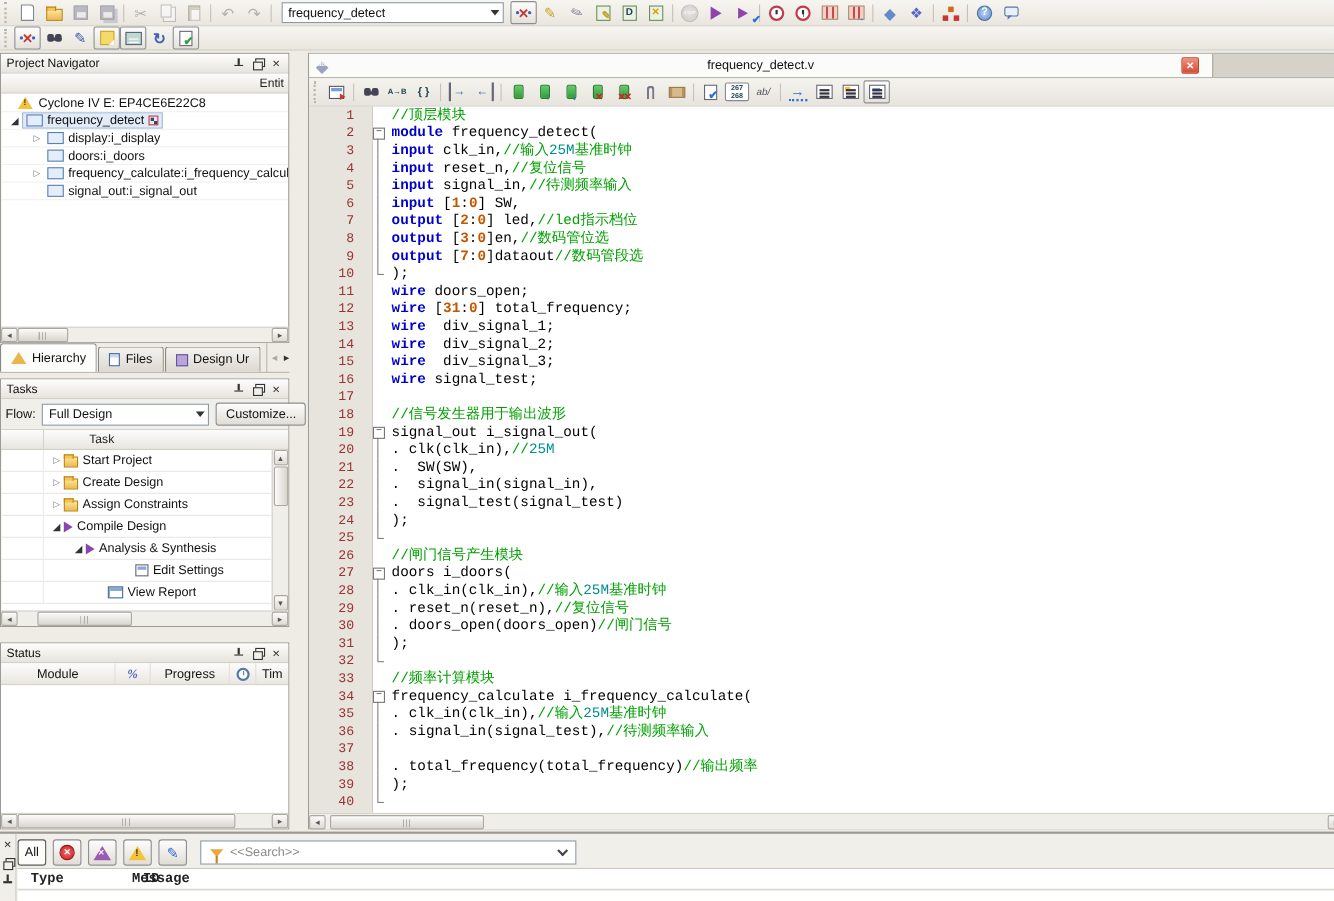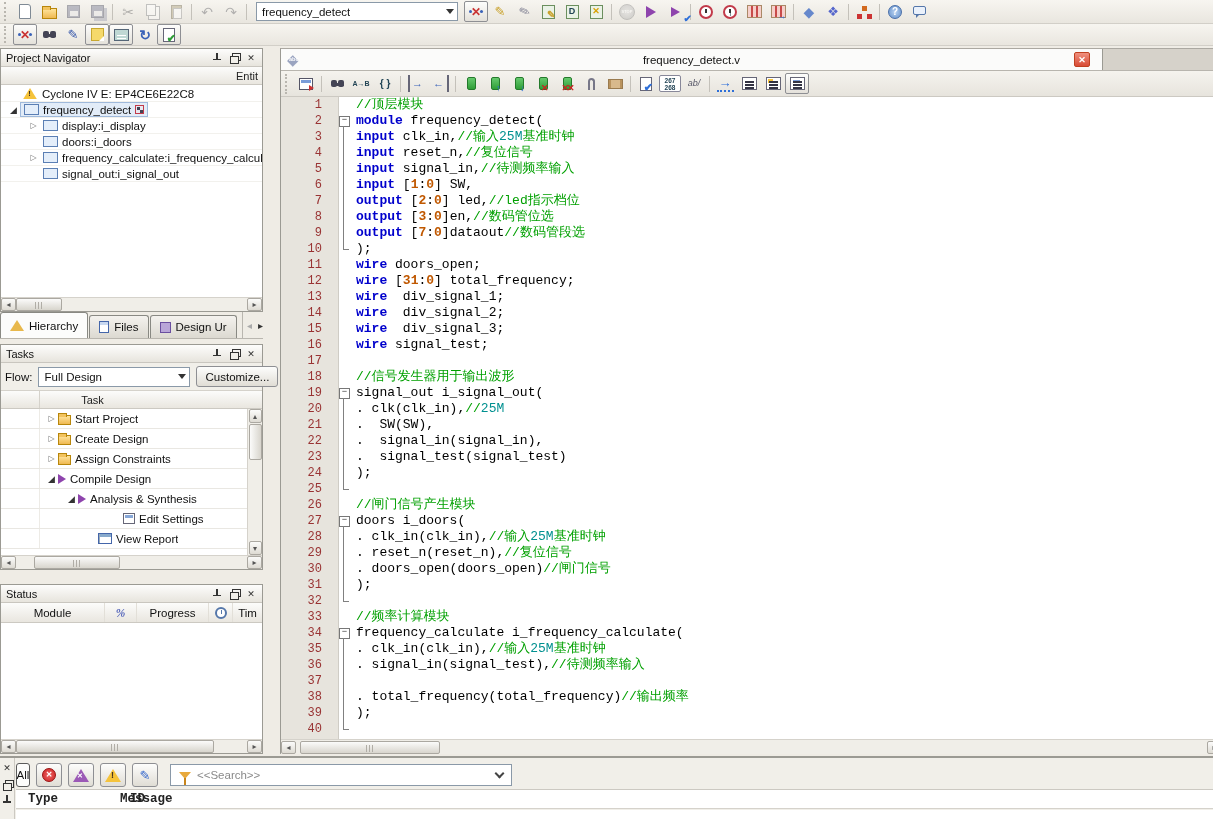--- a/index.html
+++ b/index.html
@@ -197,21 +197,21 @@
 .s-n{color:var(--number);font-weight:bold;}
 .s-t{color:#000;}
 #ed-hs{top:690px;height:15px;bottom:auto;}
 
 
 #messages{position:absolute;left:0;top:756px;width:1213px;height:63px;background:#F1EFE9;border-top:2px solid #9B9A93;}
 #msg-strip{position:absolute;left:0;top:0;bottom:0;width:15px;border-right:1px solid #CCC9C2;display:flex;flex-direction:column;align-items:center;padding-top:4px;gap:4px;}
 #msg-tools{position:absolute;left:16px;top:3px;height:28px;display:flex;align-items:center;gap:6px;}
 .fbtn{width:26px;height:24px;display:flex;align-items:center;justify-content:center;background:linear-gradient(#FDFDFC,#E0DDD5);border:1px solid #8E8F93;border-radius:3px;}
 .fbtn.pressed{background:#FCFCFB;border:1px solid #5A5A5A;}
-.fbtn.all{width:14px;font-size:11.5px;}
+.fbtn.all{width:26px;font-size:11.5px;}
 #msg-search{width:342px;height:22px;background:#fff;border:1px solid #8A99A8;display:flex;align-items:center;gap:6px;padding:0 8px;position:relative;margin-left:6px;}
 #msg-search .ph{color:#8a8a8a;font-size:11.5px;}
 .chev{position:absolute;right:8px;top:5px;width:7px;height:7px;border-right:2px solid #444;border-bottom:2px solid #444;transform:rotate(45deg);}
 #msg-head{position:absolute;left:16px;right:0;top:31px;height:20px;background:#fff;border-top:1px solid #CCC9C2;border-bottom:1px solid #D5D2CB;font-family:"Liberation Mono","DejaVu Sans Mono",monospace;font-size:12.5px;font-weight:bold;color:#222;}
 #msg-head span{position:absolute;top:2px;}
 #msg-body{position:absolute;left:16px;right:0;top:52px;bottom:0;background:#fff;}
 </style>
 </head>
 <body>
 
@@ -355,21 +355,21 @@
         <span class="pbtn">
             <span class="fltG"></span>
           </span>
         <span class="pbtn">✕</span>
       </span>
     </div>
     <div class="colhead" id="pn-head">
       <span>Entit</span>
     </div>
     <div id="pn-tree">
-        <div class="trow" style="padding-left: 18px;">
+        <div class="trow" style="padding-left: 11px;">
           <span style="display: inline-flex; align-items: center; padding: 0px 3px; height: 15px;">
             <span class="ic k-warn"></span>
             <span class="tlabel">Cyclone IV E: EP4CE6E22C8</span>
           </span>
         </div>
         <div class="trow" style="padding-left: 6px;">
           <span class="caret exp">◢</span>
           <span class="sel" style="display: inline-flex; align-items: center; padding: 0px 3px; height: 15px;">
             <span class="ic k-abc"></span>
             <span class="tlabel">frequency_detect</span>

